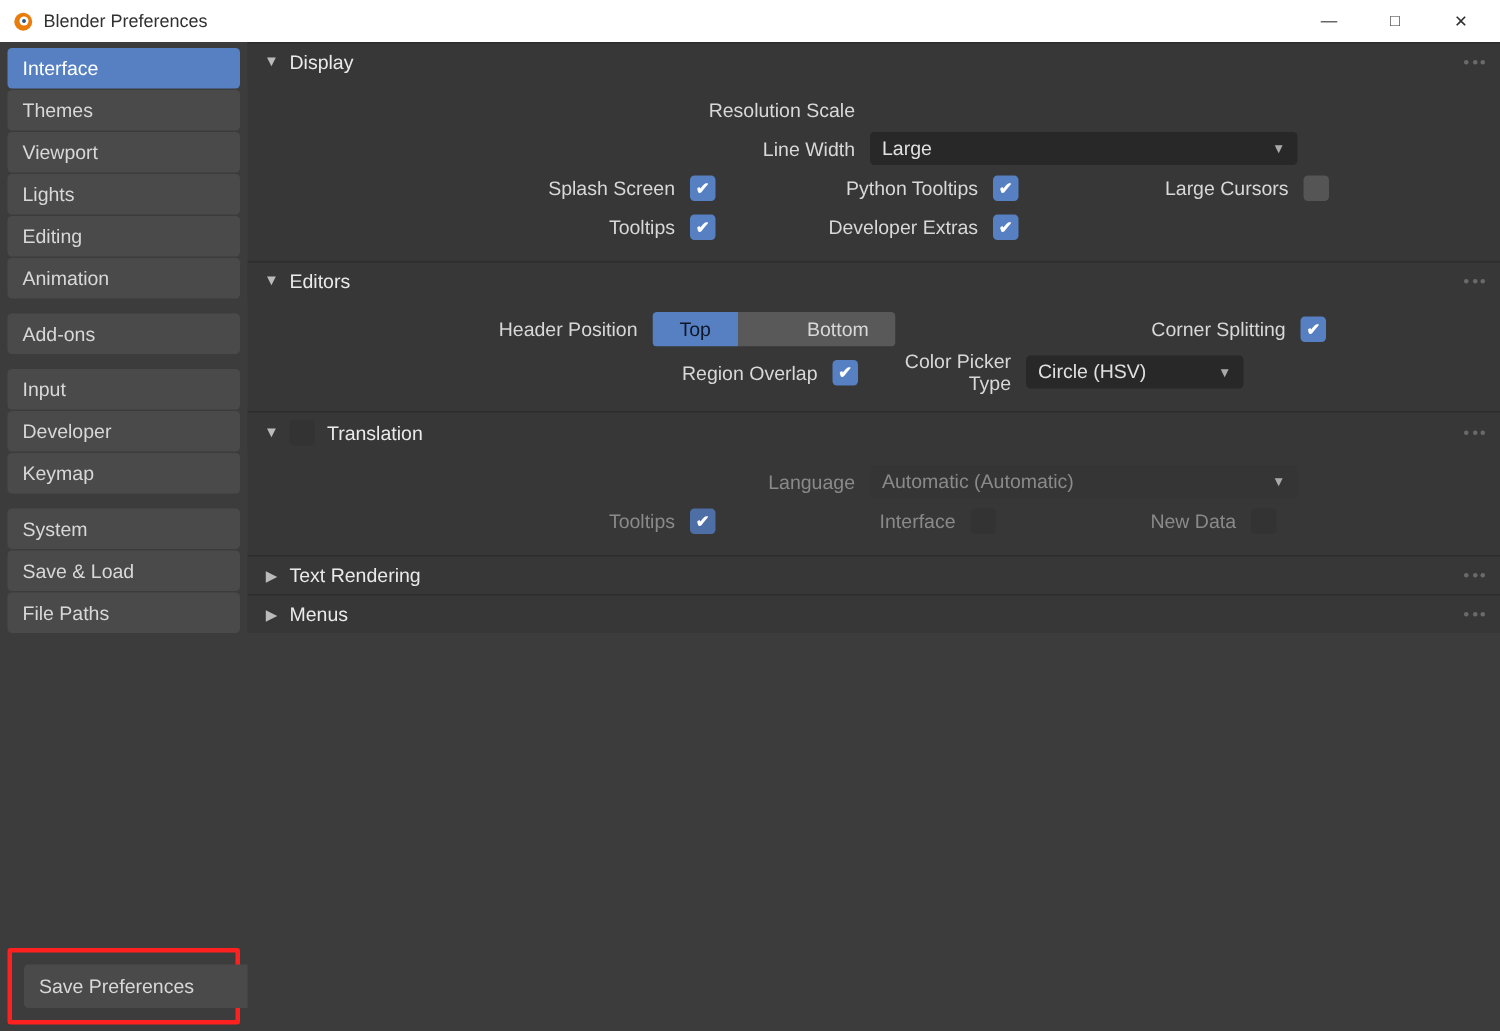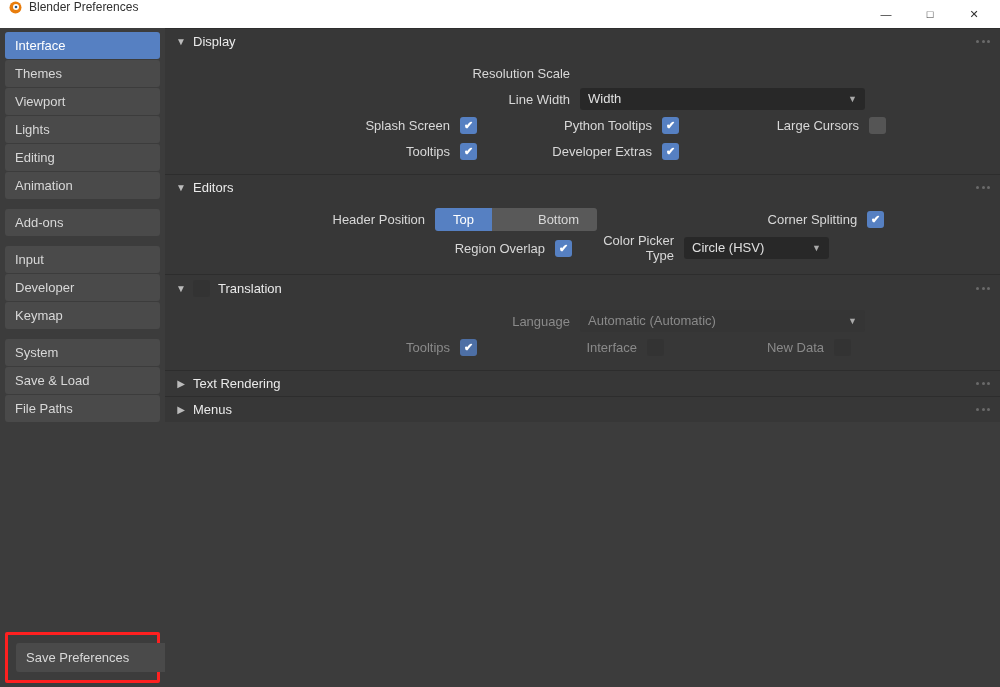--- a/index.html
+++ b/index.html
@@ -1,19 +1,19 @@
 <!DOCTYPE html>
 <html><head>
 <meta charset="utf-8">
 <style>
   * { box-sizing: border-box; margin: 0; padding: 0; font-family: -apple-system, "Segoe UI", Arial, sans-serif; }
   body { width: 1000px; height: 687px; background: #3c3c3c; color: #eaeaea; overflow: hidden; font-size: 13px; }
 
   
-  .titlebar { height: 28px; background: #ffffff; color: #303030; display: flex; padding: 0 4px 0 8px; }
+  .titlebar { height: 28px; background: #ffffff; color: #303030; display: flex; align-items: center; padding: 0 4px 0 8px; }
   .titlebar .appicon { width: 15px; height: 15px; margin-right: 6px; display:inline-flex; align-items:center; justify-content:center;}
   .titlebar .title { flex: 1; font-size: 12px; }
   .titlebar .winctl { width: 44px; height: 28px; display: flex; align-items: center; justify-content: center; color: #303030; font-family: "Segoe UI Symbol", Arial; font-size: 11px;}
 
   
   .app { display: flex; height: calc(100% - 28px); }
   .sidebar { width: 165px; background: #3c3c3c; padding: 4px 5px; display:flex; flex-direction:column; }
   .sidebar-group { margin-bottom: 9px; }
   .sidebar button.nav {
     width: 100%; text-align: left; border: none; background: #4a4a4a; color: #d8d8d8;
@@ -52,21 +52,21 @@
   }
   .select-field .chev { position:absolute; right:8px; font-size:9px; color:#aaa;}
   .checkbox {
     width:17px; height:17px; border-radius:3px; display:inline-flex; align-items:center; justify-content:center;
     background:#5680c2; color:#fff; font-size:11px; font-weight:bold;
   }
   .checkbox.off { background:#555; color:transparent; }
   .checkbox.offdark { background:#333; color:transparent; }
   .segmented { display:flex; border-radius:3px; overflow:hidden; }
   .segmented button { border:none; padding:4px 18px; font-size:13px; cursor:pointer; }
-  .segmented .on  { background:#5680c2; color:#ffffff; }
+  .segmented .on  { background:#5680c2; color:#0f172a; }
   .segmented .off { background:#595959; color:#d8d8d8;padding-left:46px;}
 
   .muted { color:#8a8a8a; }
 
   
   .arrow-overlay { position:absolute; inset:0; pointer-events:none; }
 
 </style>
 </head>
 <body>
@@ -114,21 +114,21 @@
       </div>
       <div class="panel-body">
 
         <div class="row">
           <div class="lbl" style="width:415px;">Resolution Scale</div>
         </div>
 
         <div class="row">
           <div class="lbl" style="width:415px;">Line Width</div>
           <div class="select-field" style="width:285px;">
-            <span>Width</span>
+            <span>Large</span>
             <span class="chev">▼</span>
           </div>
         </div>
 
         <div class="row">
           <div class="lbl" style="width:295px;">Splash Screen</div>
           <div class="checkbox">✔</div>
           <div class="lbl" style="width:185px;">Python Tooltips</div>
           <div class="checkbox">✔</div>
           <div class="lbl" style="width:190px;">Large Cursors</div>

